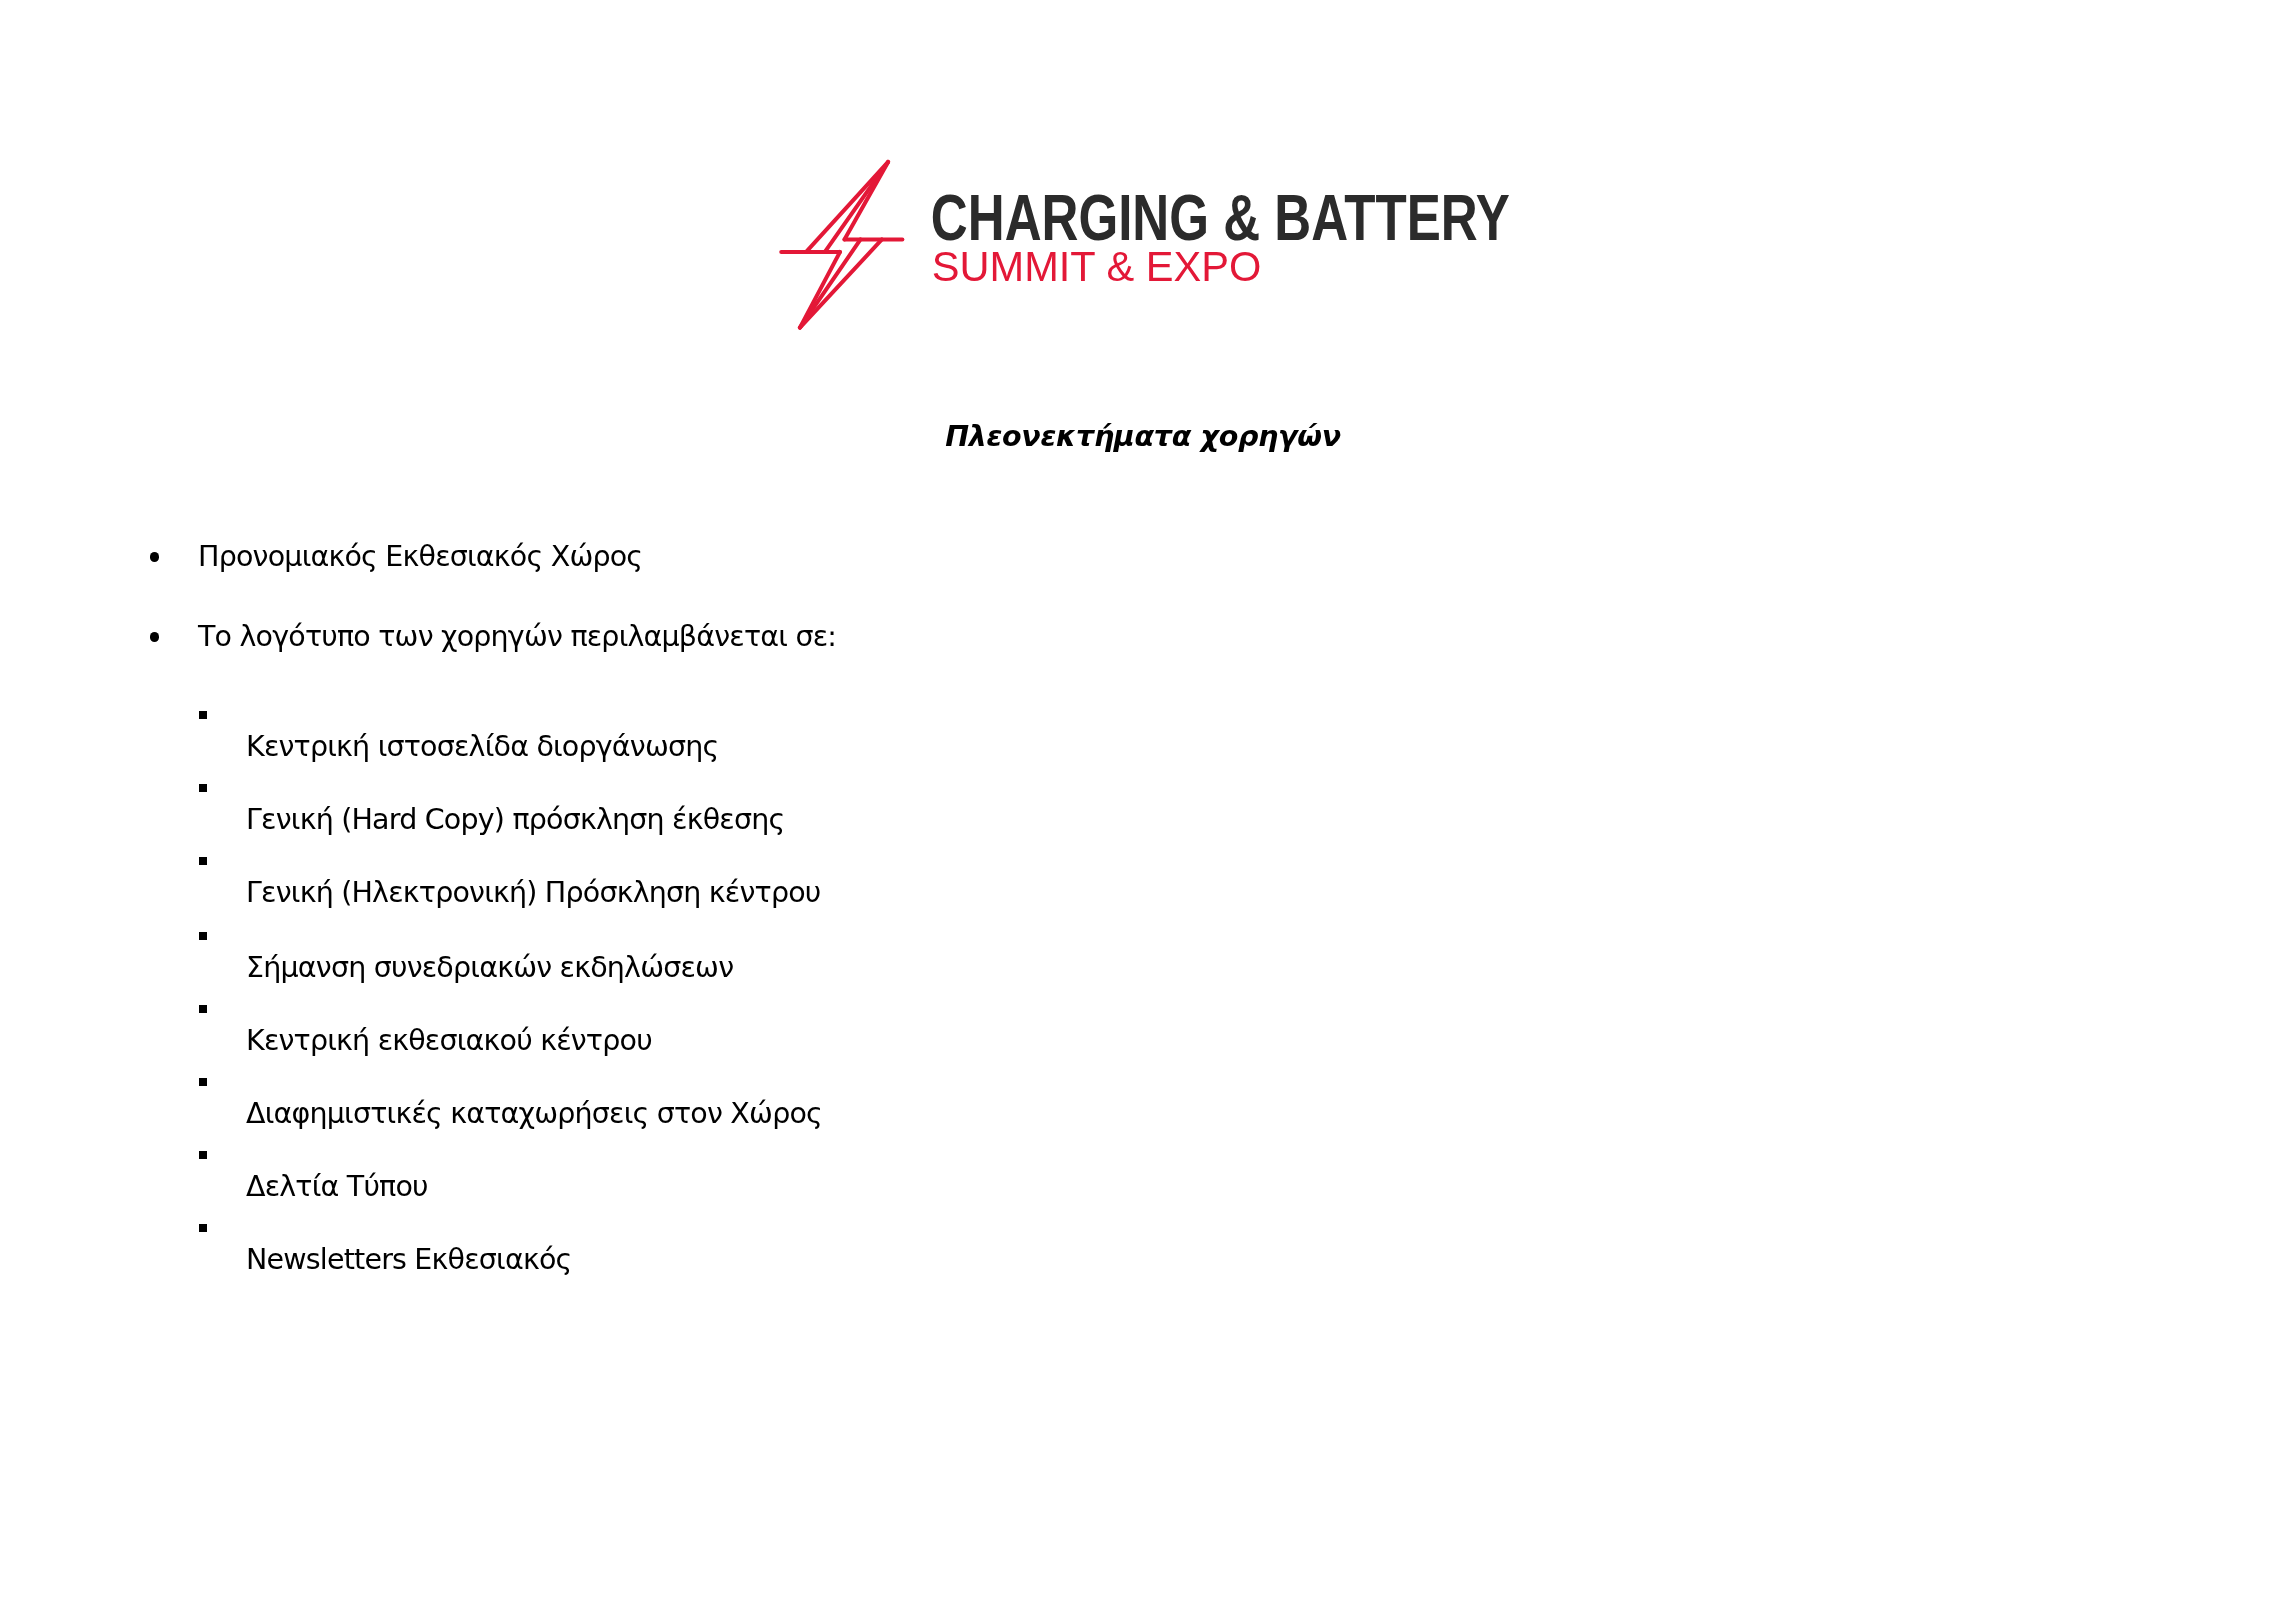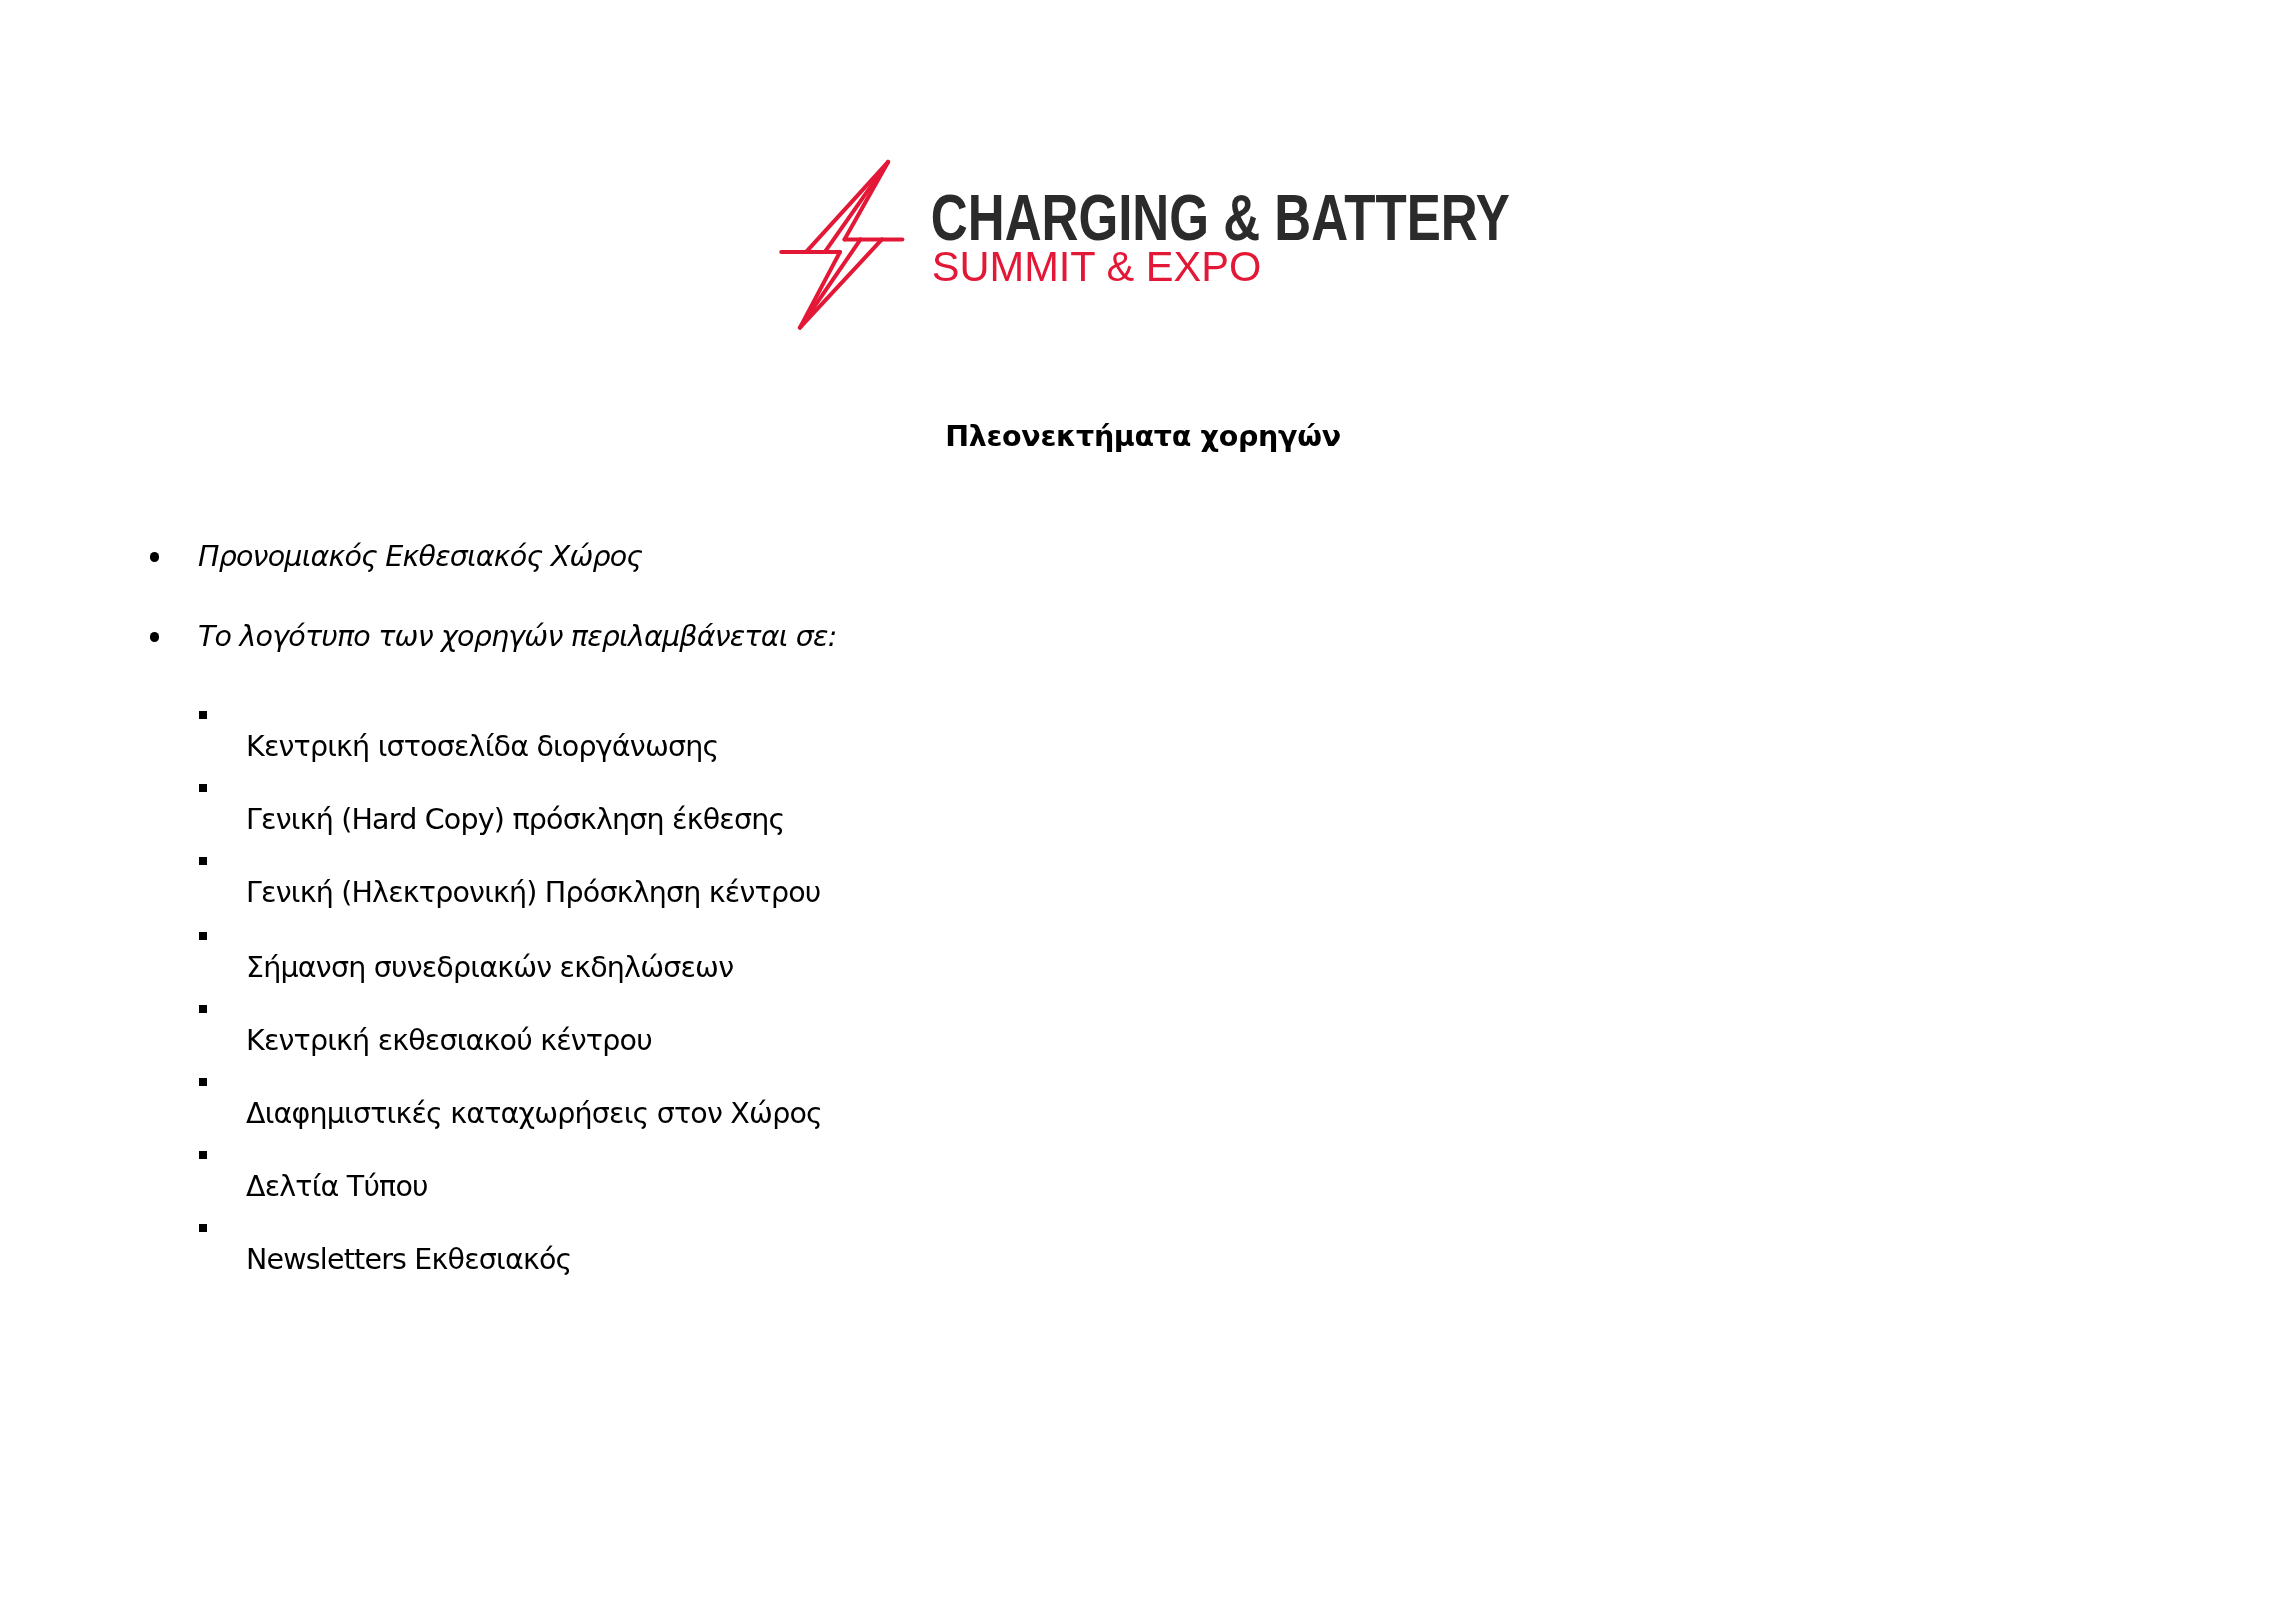--- a/index.html
+++ b/index.html
@@ -37,21 +37,21 @@
       top: 419px;
       text-align: center;
       padding-left: 1.8px;
       font-family: "DejaVu Sans", sans-serif;
       font-weight: bold;
       font-size: 28.5px;
       line-height: 36px;
       letter-spacing: -0.3px;
       color: #000000;
     }
-    .heading span { display: inline-block; transform: translateX(-5.3px); }
+    .heading span { display: inline-block; transform: translateX(-5.3px); font-style: italic; }
     .list-item {
       position: absolute;
       font-family: "DejaVu Sans", sans-serif;
       font-size: 28.5px;
       line-height: 36px;
       letter-spacing: -0.8px;
       color: #000000;
       white-space: nowrap;
     }
     .list-item .marker {
@@ -68,21 +68,21 @@
       border-radius: 50%;
       background: #000000;
     }
     .square {
       width: 8px;
       height: 8px;
       background: #000000;
     }
     .lvl1 { left: 143px; }
     .lvl1 .marker { left: 5.3px; width: 12.5px; }
-    .lvl1 .text { position: absolute; left: 55px; top: 0; font-style: italic; }
+    .lvl1 .text { position: absolute; left: 55px; top: 0; }
     .lvl2 { left: 192px; }
     .lvl2 .marker { left: 5.3px; width: 10.7px; }
     .lvl2 .text { position: absolute; left: 54px; top: 0; margin-top: 32px; }
   </style>
 </head>
 <body>
 
 <div class="page">
 
   <div class="logo">

